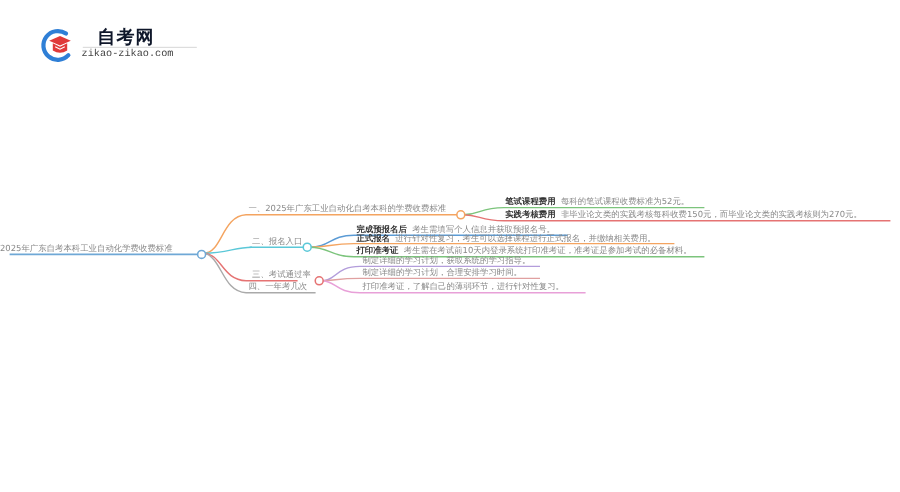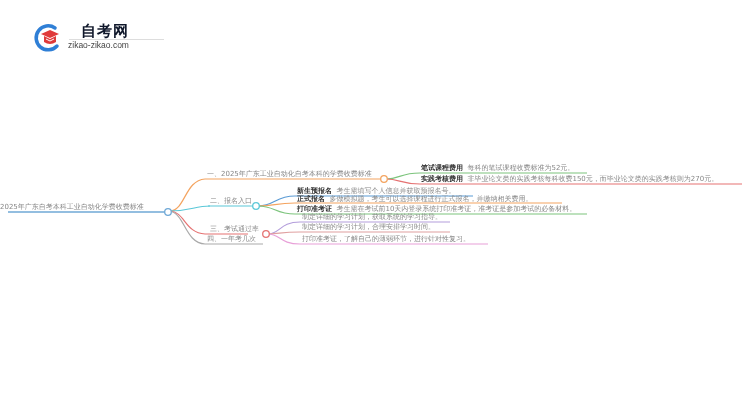--- a/index.html
+++ b/index.html
@@ -1,21 +1,21 @@
 <!DOCTYPE html>
 <html><head>
   <meta charset="utf-8">
   <style>
     html, body { margin: 0; padding: 0; background: #ffffff; }
     body { width: 750px; height: 410px; position: relative; overflow: hidden; font-family: "DejaVu Sans", sans-serif; }
     .logo { position: absolute; left: 33px; top: 22px; width: 160px; height: 30px; }
     .logo-mark { position: absolute; left: 0; top: 0; width: 30px; height: 30px; }
     .logo-title { position: absolute; left: 48px; top: 0px; font-size: 15px; font-weight: bold; color: #0f172a; letter-spacing: 1px; }
     .logo-sep { position: absolute; left: 36px; top: 17px; width: 95px; height: 1px; background: #ddd; }
-    .logo-url { position: absolute; left: 35px; top: 18px; font-size: 8.5px; color: #444; font-family: Liberation Sans, sans-serif; }
+    .logo-url { position: absolute; left: 35px; top: 18px; font-size: 8.5px; color: #444; font-family: Liberation Mono, monospace; }
     svg.map { position: absolute; left: 0; top: 0; }
     .t { position: absolute; font-size: 7px; color: #888; white-space: nowrap; line-height: 9px; }
     .lbl { color: #333; font-weight: bold; text-align: right; }
   </style>
 </head>
 <body>
 
 <div class="logo">
   <svg class="logo-mark" viewBox="0 0 30 30" width="30" height="30">
     <path d="M22 6 A12 12 0 1 0 24 24" fill="none" stroke="#2f7fd6" stroke-width="3.5" stroke-linecap="round"></path>
@@ -72,24 +72,24 @@
 <div class="t" style="left:207px; top:170px;">一、2025年广东工业自动化自考本科的学费收费标准</div>
 <div class="t" style="left:421px; top:164px;">
   <span class="lbl">笔试课程费用</span>&nbsp;&nbsp;<span>每科的笔试课程收费标准为52元。</span>
 </div>
 <div class="t" style="left:421px; top:175px;">
   <span class="lbl">实践考核费用</span>&nbsp;&nbsp;<span>非毕业论文类的实践考核每科收费150元，而毕业论文类的实践考核则为270元。</span>
 </div>
 
 <div class="t" style="left:210px; top:197px;text-align:center;">二、报名入口</div>
 <div class="t" style="left:297px; top:187px;">
-  <span class="lbl">新生预报名</span>&nbsp;&nbsp;<span>考生需填写个人信息并获取预报名号。</span>
+  <span class="lbl">完成预报名后</span>&nbsp;&nbsp;<span>考生需填写个人信息并获取预报名号。</span>
 </div>
 <div class="t" style="left:297px; top:195px;">
-  <span class="lbl">正式报名</span>&nbsp;&nbsp;<span>多做模拟题，考生可以选择课程进行正式报名，并缴纳相关费用。</span>
+  <span class="lbl">正式报名</span>&nbsp;&nbsp;<span>进行针对性复习，考生可以选择课程进行正式报名，并缴纳相关费用。</span>
 </div>
 <div class="t" style="left:297px; top:205px;">
   <span class="lbl">打印准考证</span>&nbsp;&nbsp;<span>考生需在考试前10天内登录系统打印准考证，准考证是参加考试的必备材料。</span>
 </div>
 
 <div class="t" style="left:210px; top:225px;">三、考试通过率</div>
 <div class="t" style="left:302px; top:213px;">制定详细的学习计划，获取系统的学习指导。</div>
 <div class="t" style="left:302px; top:223px;">制定详细的学习计划，合理安排学习时间。</div>
 <div class="t" style="left:302px; top:235px;">打印准考证，了解自己的薄弱环节，进行针对性复习。</div>
 

